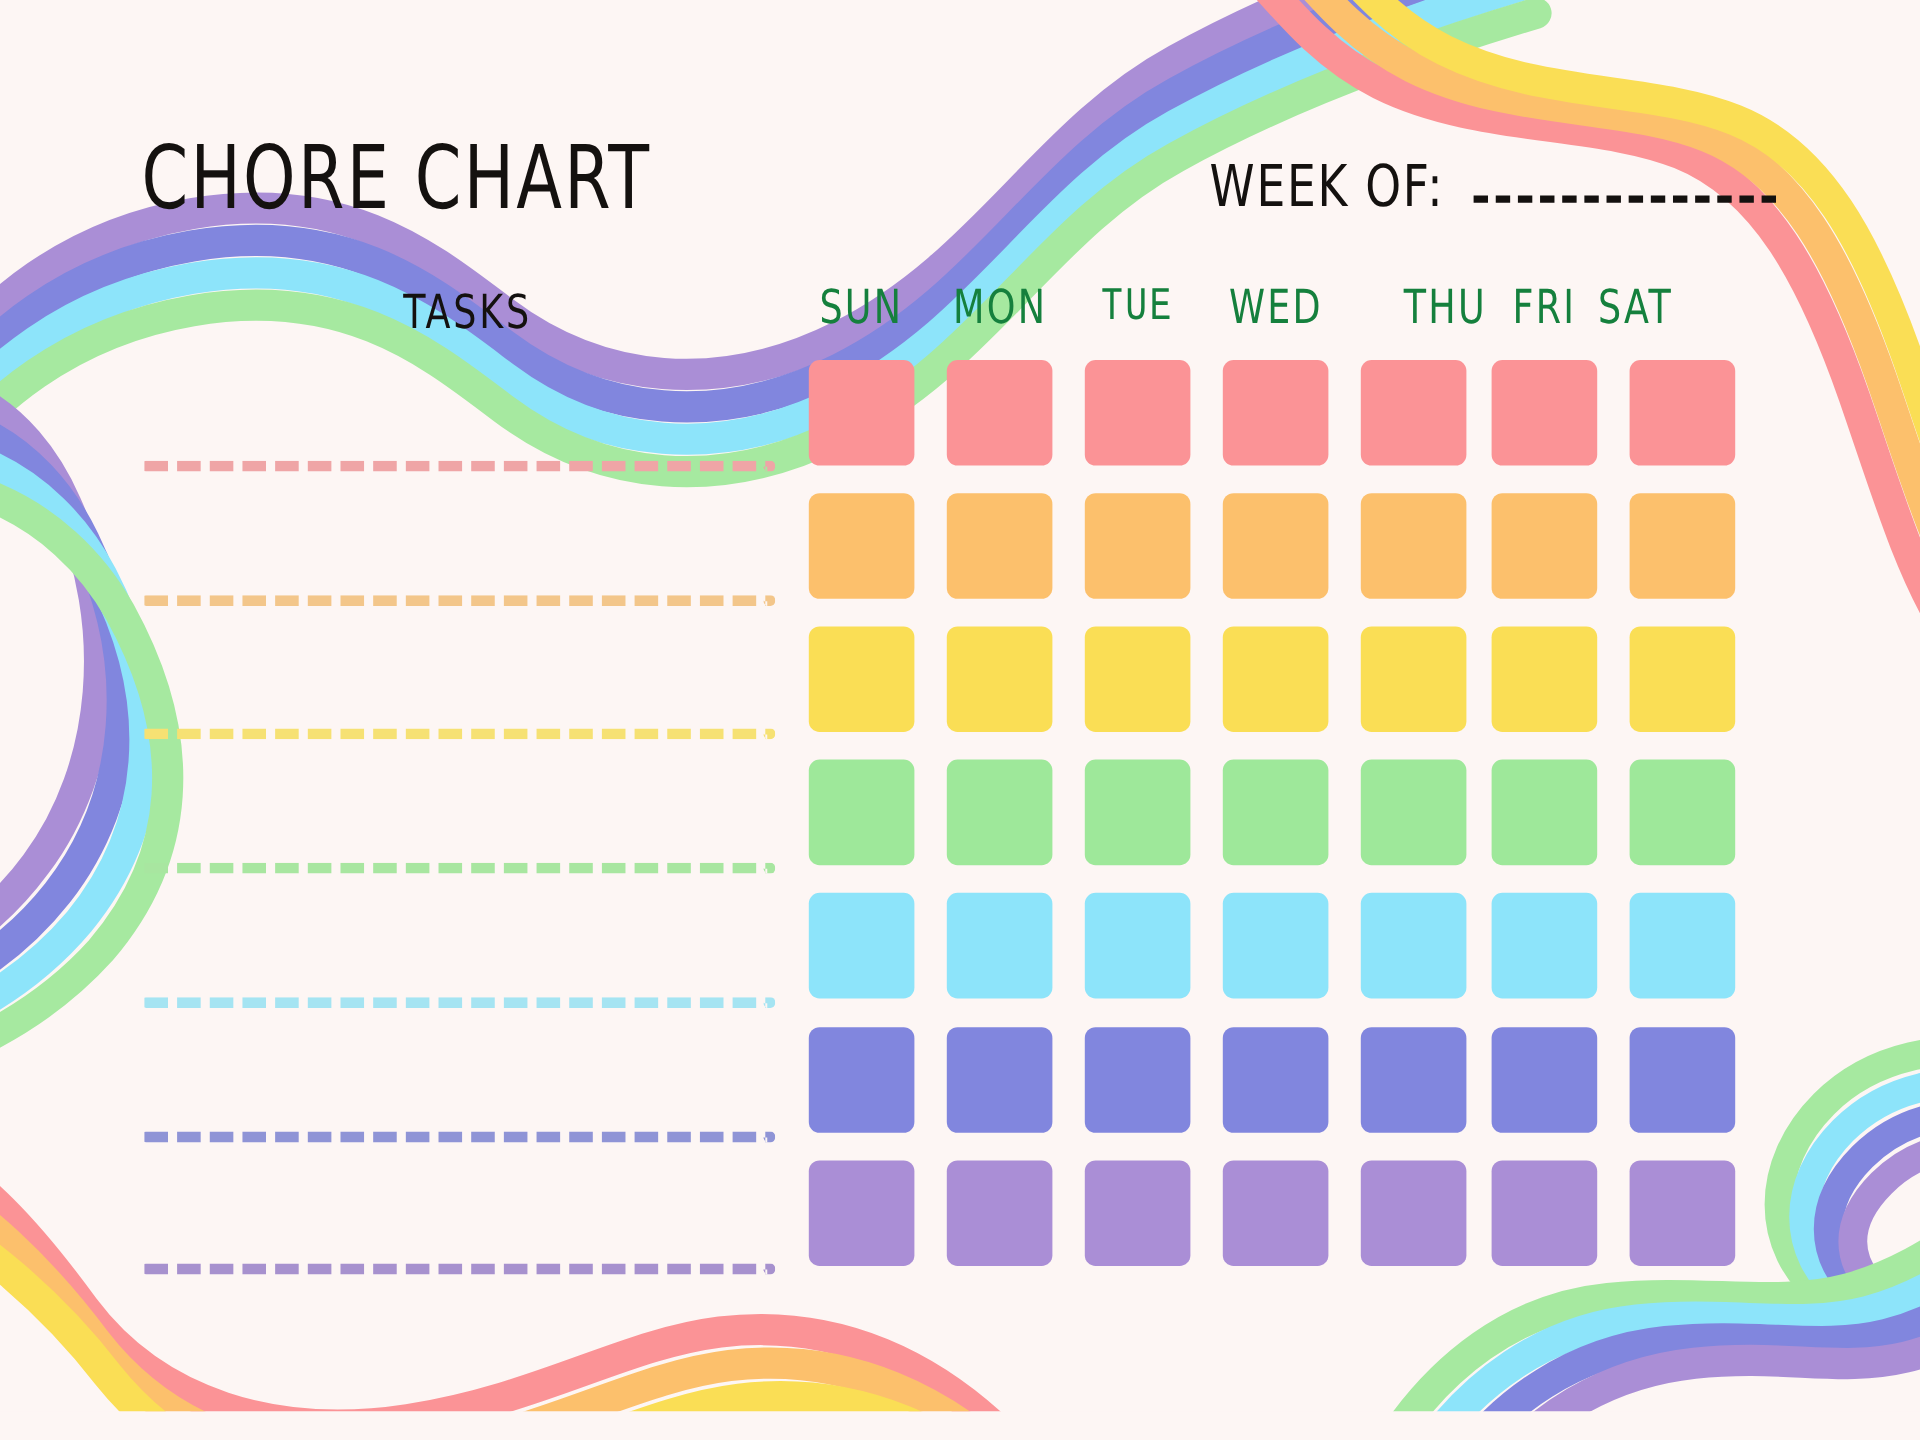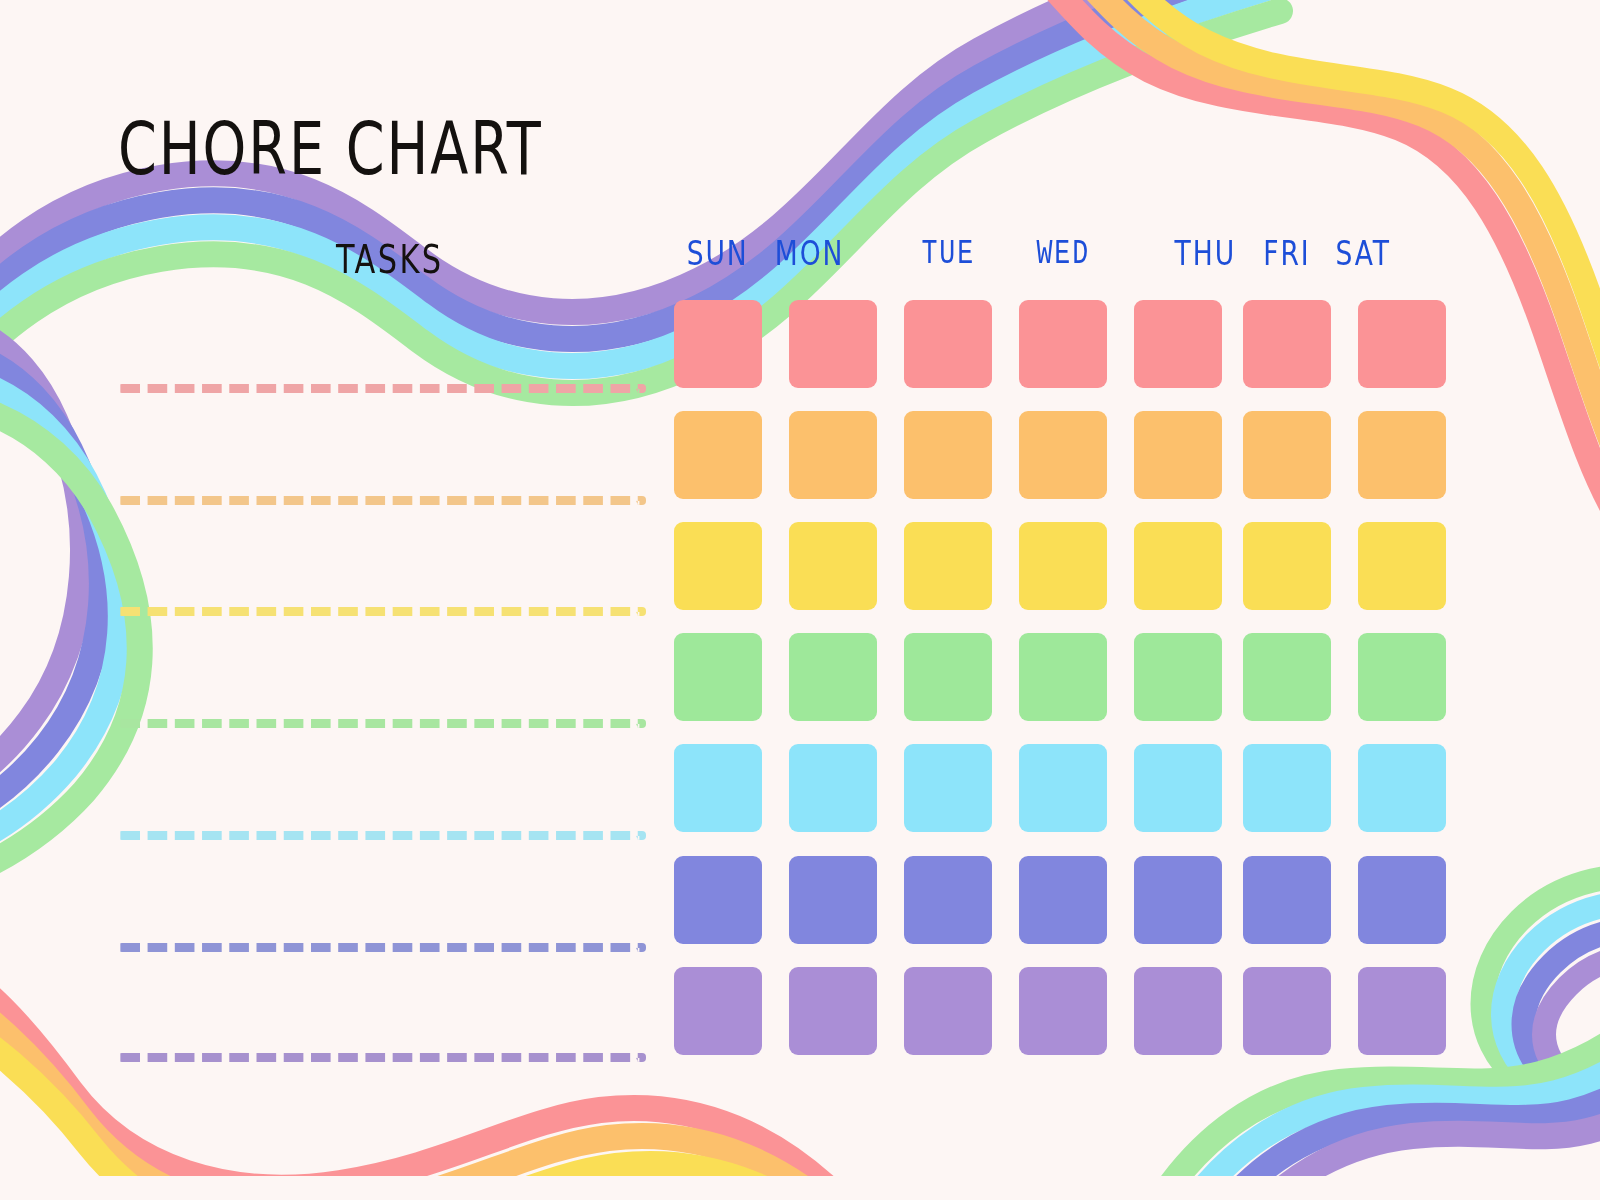--- a/index.html
+++ b/index.html
@@ -96,23 +96,23 @@
     line-height: 1;
     transform: scaleY(1.22) scaleX(0.95);
     transform-origin: left top;
   }
   .day-header {
     position: absolute;
     top: 240px;
     width: 110px;
     text-align: center;
     font-family: "DejaVu Sans", sans-serif;
-    font-size: 28px;
+    font-size: 32px;
     letter-spacing: 2px;
-    color: #1d4ed8;
+    color: #15803d;
     line-height: 1;
   }
   .day-header span {
     display: inline-block;
     transform: scaleY(1.22) scaleX(0.95);
   }
 
   
   .task-line {
     position: absolute;
@@ -174,28 +174,32 @@
       <path d="M 1186,1212 C 1226,1154 1286,1108 1364,1100 C 1442,1092 1498,1108 1556,1093 C 1614,1078 1652,1042 1690,1022" stroke="#8DE4FA" stroke-width="26"></path>
       <path d="M 1212,1224 C 1252,1168 1312,1126 1388,1118 C 1464,1110 1516,1126 1572,1112 C 1628,1098 1664,1064 1700,1044" stroke="#8186DE" stroke-width="26"></path>
       <path d="M 1238,1236 C 1278,1182 1338,1144 1412,1136 C 1486,1128 1534,1144 1588,1131 C 1642,1118 1676,1086 1710,1066" stroke="#AA8ED6" stroke-width="26"></path>
     </g>
   </svg>
 
   <div class="header">
     <div class="chart-title">CHORE CHART</div>
 
 
+    <div class="field" id="weekof-field">
+      <span class="field-label">WEEK OF:</span>
+      <span class="field-line"></span>
+    </div>
   </div>
 
   <div class="tasks-header">TASKS</div>
   <div id="day-headers">
       <div class="day-header" style="left: 663px;"><span>SUN</span></div>
-      <div class="day-header" style="left: 755px;"><span>MON</span></div>
+      <div class="day-header" style="left: 778px;"><span>MON</span></div>
       <div class="day-header" style="left: 893px; font-family: Liberation Mono, monospace;"><span>TUE</span></div>
-      <div class="day-header" style="left: 1008px; font-family: Liberation Mono, monospace;"><span>WED</span></div>
+      <div class="day-header" style="left: 1008px;"><span>WED</span></div>
       <div class="day-header" style="left: 1150px;"><span>THU</span></div>
       <div class="day-header" style="left: 1232px;"><span>FRI</span></div>
       <div class="day-header" style="left: 1308px;"><span>SAT</span></div>
     </div>
 
   <div id="task-lines">
       <div class="task-line" style="top: 384px; border-bottom-color: rgb(239, 165, 166);"></div>
       <div class="task-line" style="top: 496px; border-bottom-color: rgb(243, 198, 138);"></div>
       <div class="task-line" style="top: 607px; border-bottom-color: rgb(246, 225, 115);"></div>
       <div class="task-line" style="top: 719px; border-bottom-color: rgb(168, 230, 160);"></div>

